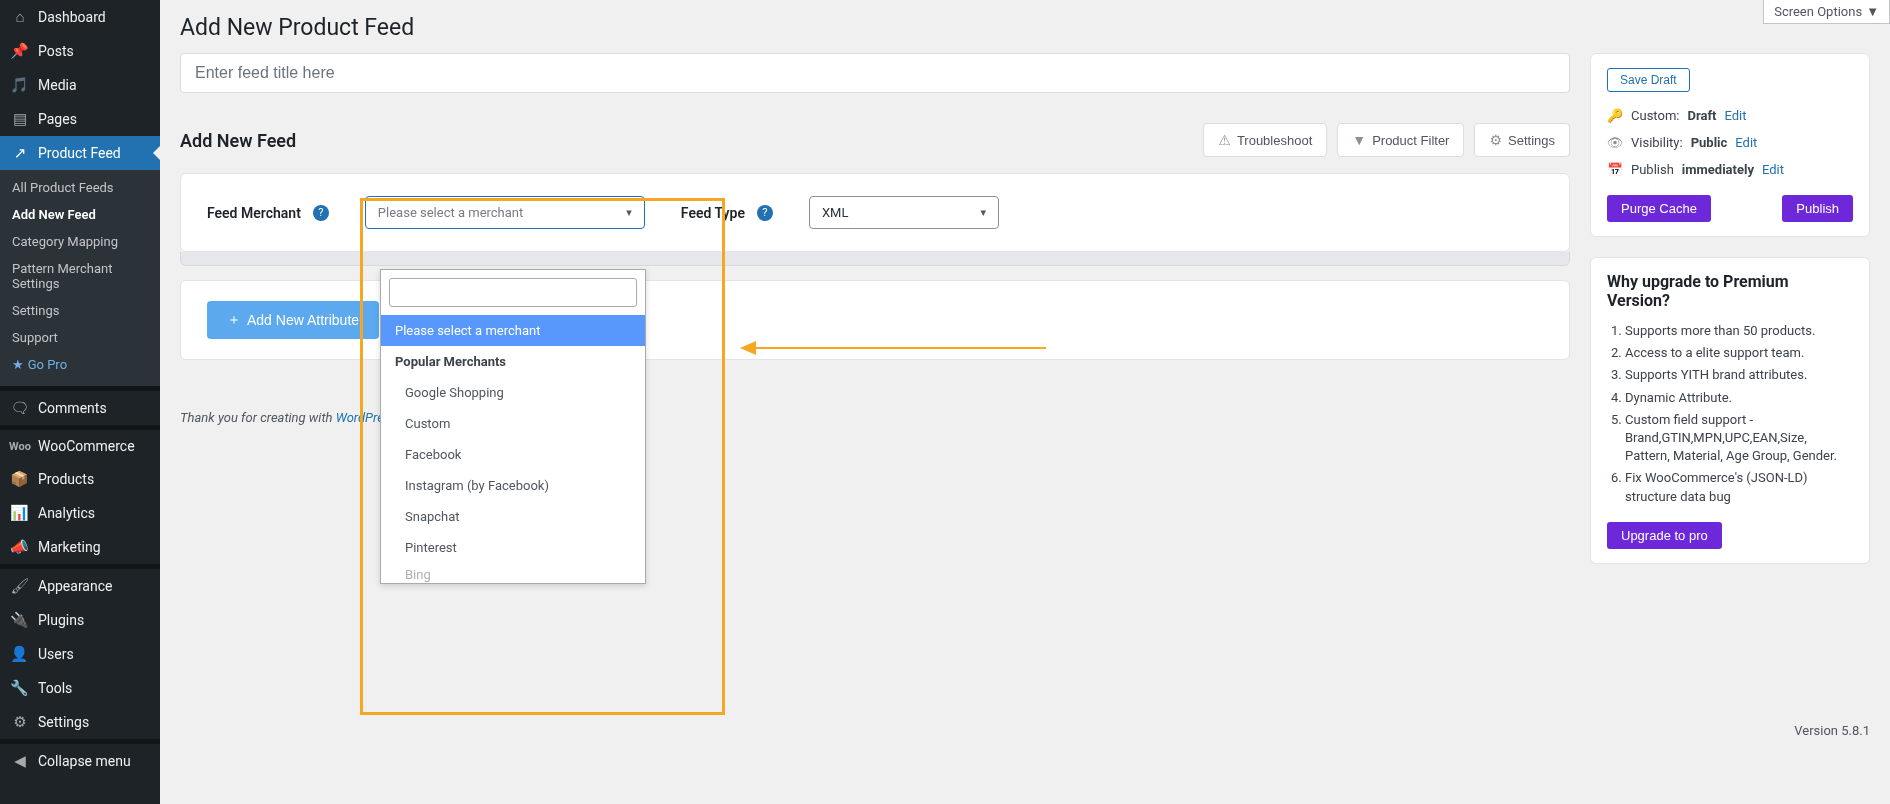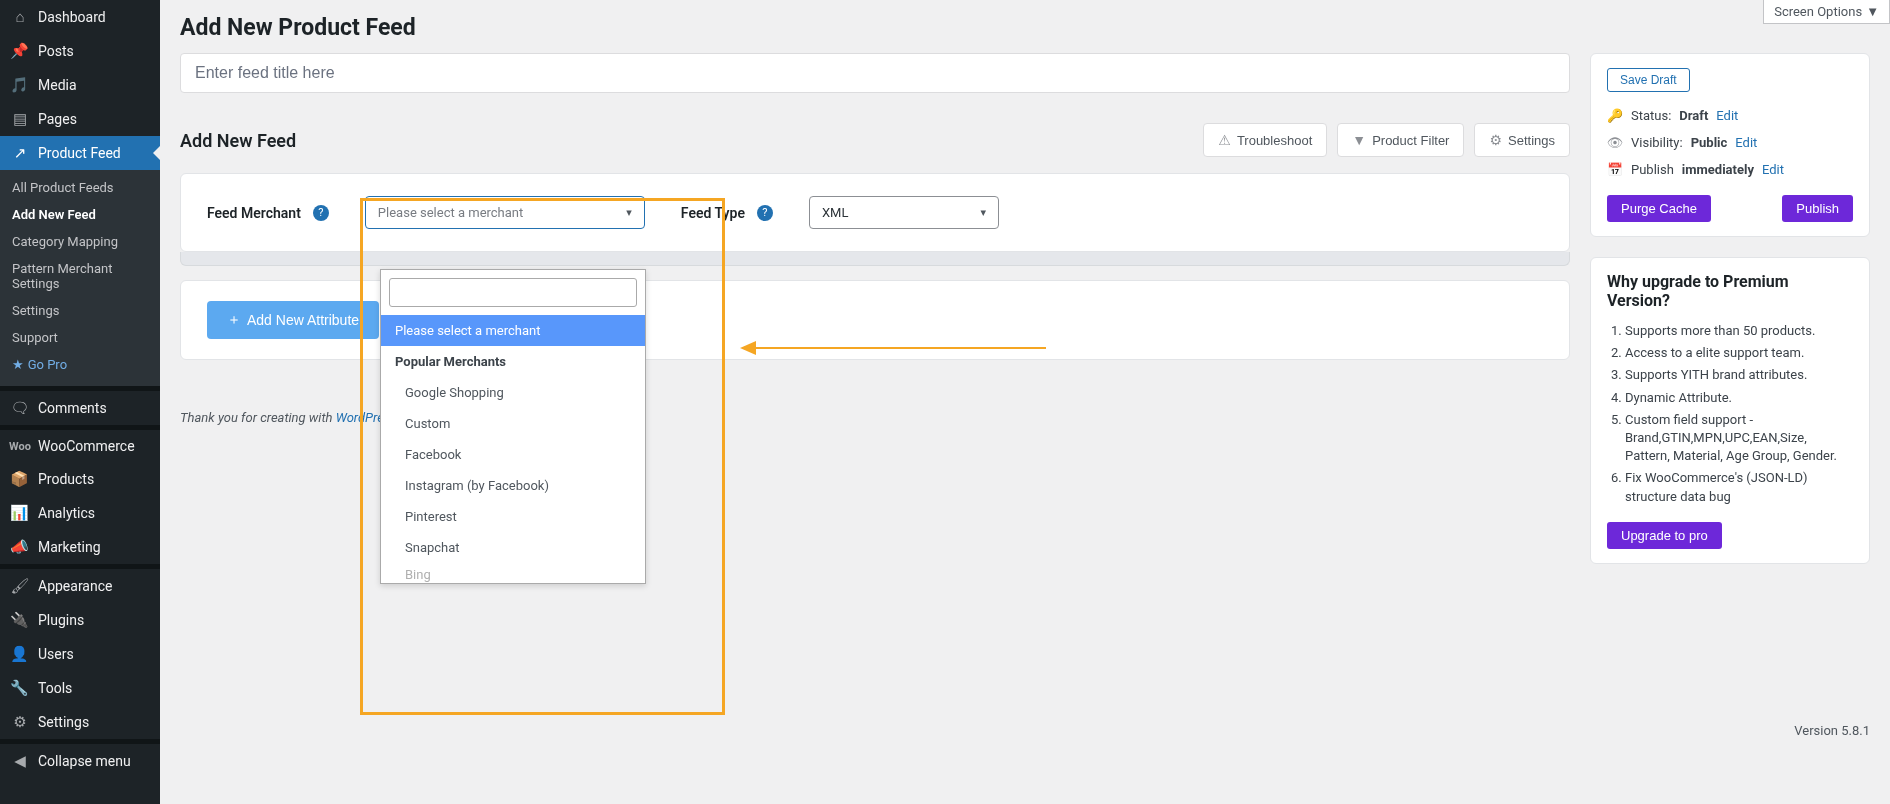--- a/index.html
+++ b/index.html
@@ -96,21 +96,21 @@
     padding: 4px 10px;
     font-size: 13px;
     color: #50575e;
     cursor: pointer;
     display: flex;
     align-items: center;
     gap: 4px;
   }
   h1.page-title {
     font-size: 23px;
-    font-weight: 700;
+    font-weight: 400;
     color: #1d2327;
     padding: 14px 0 12px 0;
   }
   .content-row {
     display: flex;
     gap: 20px;
     align-items: flex-start;
   }
   .content-left { flex: 1; }
   .content-right { width: 280px; }
@@ -530,21 +530,21 @@
         <span>Thank you for creating with </span><a href="#">WordPress</a>.
       </div>
     </div>
 
     <div class="content-right">
       <div class="right-card">
         <button class="btn-outline-blue">Save Draft</button>
         <div style="height:10px;"></div>
         <div class="meta-row">
           <span class="mi">🔑</span>
-          <span>Status:</span>
+          <span>Custom:</span>
           <b>Draft</b>
           <a href="#">Edit</a>
         </div>
         <div class="meta-row">
           <span class="mi">👁</span>
           <span>Visibility:</span>
           <b>Public</b>
           <a href="#">Edit</a>
         </div>
         <div class="meta-row">
@@ -582,22 +582,22 @@
   <div class="search">
     <input type="text" style="">
   </div>
   <div class="list">
     <div class="opt highlighted">Please select a merchant</div>
     <div class="opt group-label">Popular Merchants</div>
     <div class="opt child">Google Shopping</div>
     <div class="opt child">Custom</div>
     <div class="opt child">Facebook</div>
     <div class="opt child">Instagram (by Facebook)</div>
+    <div class="opt child">Snapchat</div>
     <div class="opt child">Pinterest</div>
-    <div class="opt child">Snapchat</div>
     <div class="opt child cut">Bing</div>
   </div>
 </div>
 
 <div class="highlight-box" style="left:360px; top:198px; width:365px; height:517px;"></div>
 <div class="arrow-annotation" style="left:740px; top:341px;">
   <div class="head"></div>
   <div class="line" style="width:290px;"></div>
 </div>
 

